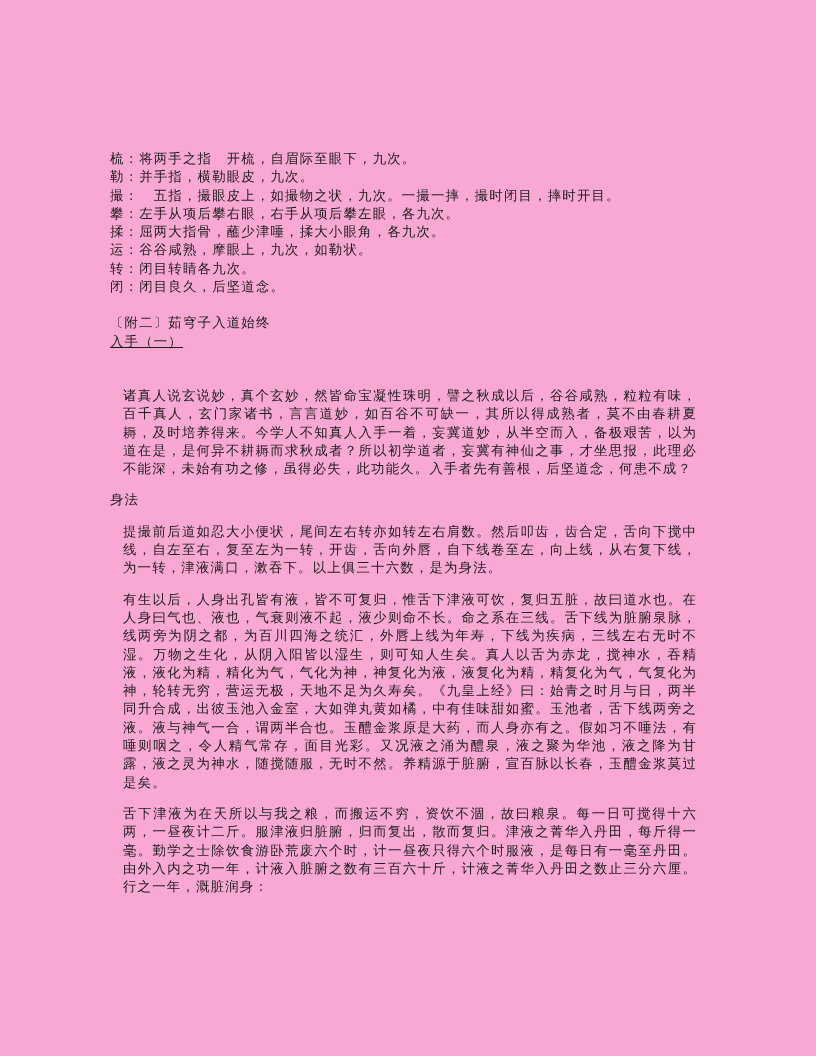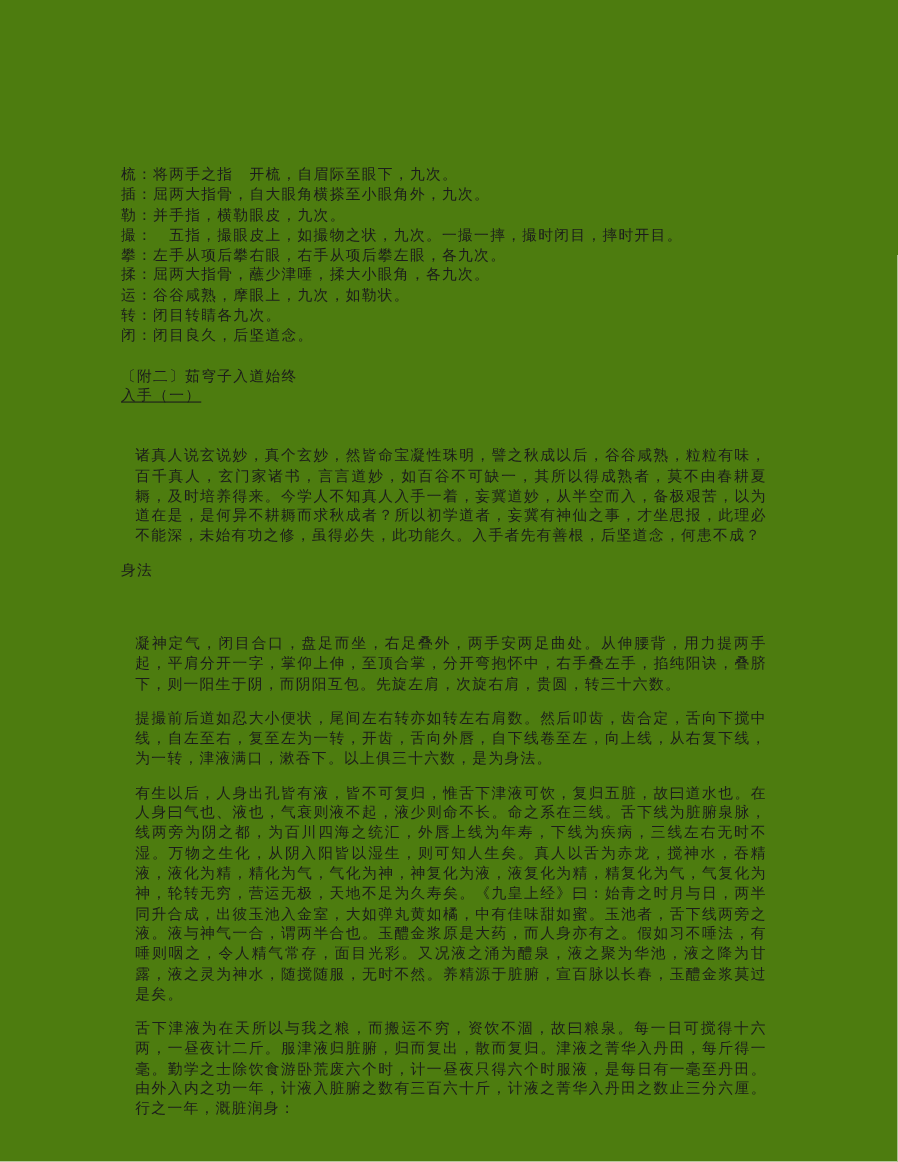--- a/index.html
+++ b/index.html
@@ -4,21 +4,21 @@
 <style>
   html, body {
     margin: 0;
     padding: 0;
     background: #ffffff;
   }
   .page {
     position: relative;
     width: 816px;
     height: 1056px;
-    background: #4d7c0f;
+    background: #f9a8d4;
     overflow: hidden;
   }
   .content {
     position: absolute;
     left: 110px;
     top: 150px;
     width: 600px;
     font-family: "Liberation Serif", "DejaVu Serif", serif;
     font-size: 13.4px;
     line-height: 18.3px;
@@ -50,36 +50,34 @@
   }
 </style>
 </head>
 <body>
 
 <div class="page">
   <div class="content">
 
     <div class="method-list">
       <div class="line">梳：将两手之指　开梳，自眉际至眼下，九次。</div>
-      <div class="line">插：屈两大指骨，自大眼角横搽至小眼角外，九次。</div>
       <div class="line">勒：并手指，横勒眼皮，九次。</div>
       <div class="line">撮：　五指，撮眼皮上，如撮物之状，九次。一撮一摔，撮时闭目，摔时开目。</div>
       <div class="line">攀：左手从项后攀右眼，右手从项后攀左眼，各九次。</div>
       <div class="line">揉：屈两大指骨，蘸少津唾，揉大小眼角，各九次。</div>
       <div class="line">运：谷谷咸熟，摩眼上，九次，如勒状。</div>
       <div class="line">转：闭目转睛各九次。</div>
       <div class="line">闭：闭目良久，后坚道念。</div>
     </div>
 
     <div class="appendix-title">〔附二〕茹穹子入道始终</div>
     <div class="section-title">入手（一）</div>
 
     <p class="para intro">诸真人说玄说妙，真个玄妙，然皆命宝凝性珠明，譬之秋成以后，谷谷咸熟，粒粒有味，百千真人，玄门家诸书，言言道妙，如百谷不可缺一，其所以得成熟者，莫不由春耕夏耨，及时培养得来。今学人不知真人入手一着，妄冀道妙，从半空而入，备极艰苦，以为道在是，是何异不耕耨而求秋成者？所以初学道者，妄冀有神仙之事，才坐思报，此理必不能深，未始有功之修，虽得必失，此功能久。入手者先有善根，后坚道念，何患不成？</p>
 
     <div class="subheading">身法</div>
 
-    <p class="para first-body">凝神定气，闭目合口，盘足而坐，右足叠外，两手安两足曲处。从伸腰背，用力提两手起，平肩分开一字，掌仰上伸，至顶合掌，分开弯抱怀中，右手叠左手，掐纯阳诀，叠脐下，则一阳生于阴，而阴阳互包。先旋左肩，次旋右肩，贵圆，转三十六数。</p>
     <p class="para">提撮前后道如忍大小便状，尾间左右转亦如转左右肩数。然后叩齿，齿合定，舌向下搅中线，自左至右，复至左为一转，开齿，舌向外唇，自下线卷至左，向上线，从右复下线，为一转，津液满口，漱吞下。以上俱三十六数，是为身法。</p>
     <p class="para">有生以后，人身出孔皆有液，皆不可复归，惟舌下津液可饮，复归五脏，故曰道水也。在人身曰气也、液也，气衰则液不起，液少则命不长。命之系在三线。舌下线为脏腑泉脉，线两旁为阴之都，为百川四海之统汇，外唇上线为年寿，下线为疾病，三线左右无时不湿。万物之生化，从阴入阳皆以湿生，则可知人生矣。真人以舌为赤龙，搅神水，吞精液，液化为精，精化为气，气化为神，神复化为液，液复化为精，精复化为气，气复化为神，轮转无穷，营运无极，天地不足为久寿矣。《九皇上经》曰：始青之时月与日，两半同升合成，出彼玉池入金室，大如弹丸黄如橘，中有佳味甜如蜜。玉池者，舌下线两旁之液。液与神气一合，谓两半合也。玉醴金浆原是大药，而人身亦有之。假如习不唾法，有唾则咽之，令人精气常存，面目光彩。又况液之涌为醴泉，液之聚为华池，液之降为甘露，液之灵为神水，随搅随服，无时不然。养精源于脏腑，宣百脉以长春，玉醴金浆莫过是矣。</p>
     <p class="para">舌下津液为在天所以与我之粮，而搬运不穷，资饮不涸，故曰粮泉。每一日可搅得十六两，一昼夜计二斤。服津液归脏腑，归而复出，散而复归。津液之菁华入丹田，每斤得一毫。勤学之士除饮食游卧荒废六个时，计一昼夜只得六个时服液，是每日有一毫至丹田。由外入内之功一年，计液入脏腑之数有三百六十斤，计液之菁华入丹田之数止三分六厘。行之一年，溉脏润身：</p>
 
   </div>
 </div>
 
 </body></html>

